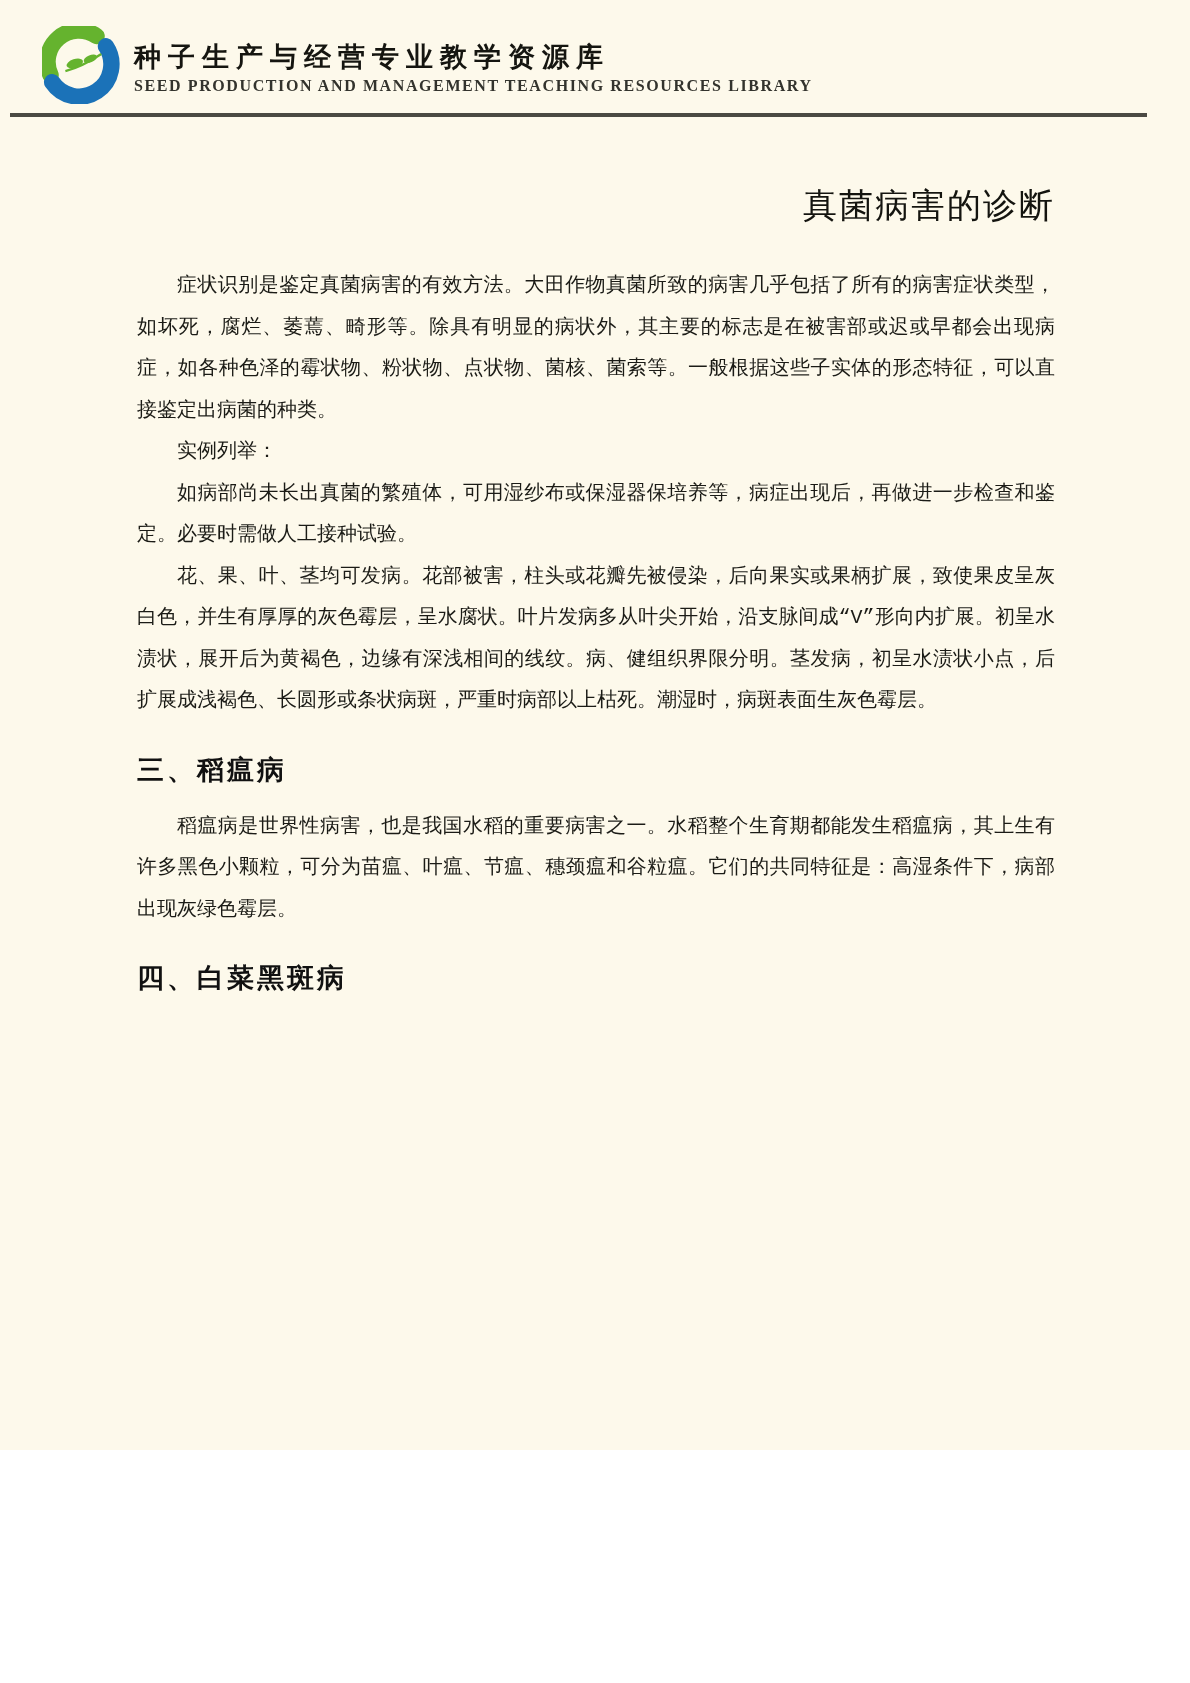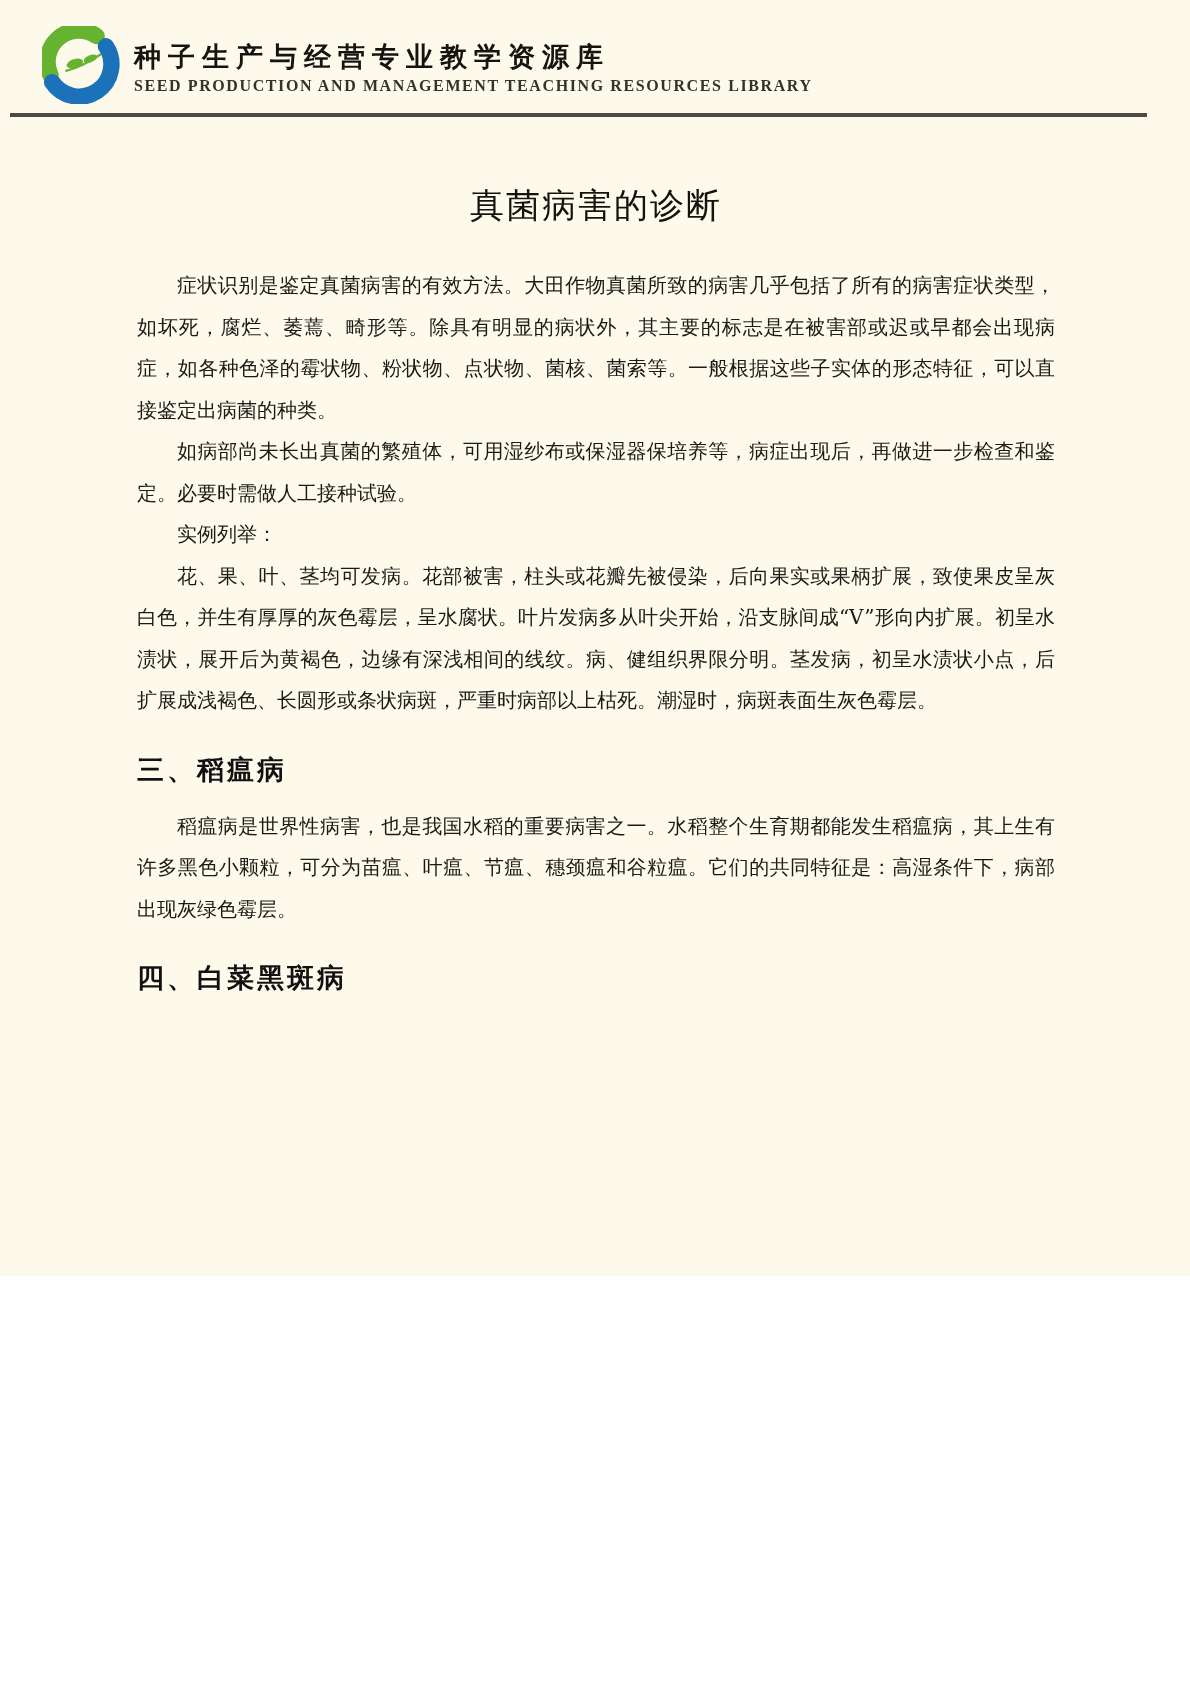--- a/index.html
+++ b/index.html
@@ -1,19 +1,19 @@
 <!DOCTYPE html>
 <html><head>
 <meta charset="utf-8">
 <style>
   html,body{margin:0;padding:0;}
   .page{
     position:relative;
     width:1190px;
-    height:1276px;
+    height:1450px;
     background:#fdf9eb;
     overflow:hidden;
     font-family:"DejaVu Serif","Liberation Serif",serif;
     color:#1b1b18;
     box-sizing:border-box;
   }
   
   .site-header{
     display:flex;
     align-items:center;
@@ -43,32 +43,33 @@
     border-top:4px solid #4b4a43;
   }
   
   .doc{
     margin:0 135px 0 137px;
   }
   .doc-title{
     font-family:"DejaVu Sans","Liberation Sans",sans-serif;
     font-weight:normal;
     font-size:34px;
-    text-align:center;
+    text-align:right;
     letter-spacing:2px;
     margin:66px 0 36px 0;
     color:#14140f;
   }
   .body-p{
     font-size:20px;
     line-height:41.5px;
     text-indent:2em;
     text-align:justify;
     margin:0;
     color:#1b1b16;
+    font-family:Liberation Mono, monospace;
   }
   .section-heading{
     font-family:"DejaVu Sans","Liberation Sans",sans-serif;
     font-weight:bold;
     font-size:27px;
     letter-spacing:3px;
     margin:30px 0 18px 0;
     color:#111;
   }
   
@@ -112,22 +113,22 @@
       <div class="header-cn">种子生产与经营专业教学资源库</div>
       <div class="header-en">SEED PRODUCTION AND MANAGEMENT TEACHING RESOURCES LIBRARY</div>
     </div>
   </header>
   <div class="header-rule"></div>
 
   <main class="doc">
     <h1 class="doc-title">真菌病害的诊断</h1>
 
     <p class="body-p">症状识别是鉴定真菌病害的有效方法。大田作物真菌所致的病害几乎包括了所有的病害症状类型，如坏死，腐烂、萎蔫、畸形等。除具有明显的病状外，其主要的标志是在被害部或迟或早都会出现病症，如各种色泽的霉状物、粉状物、点状物、菌核、菌索等。一般根据这些子实体的形态特征，可以直接鉴定出病菌的种类。</p>
+    <p class="body-p">实例列举：</p>
     <p class="body-p">如病部尚未长出真菌的繁殖体，可用湿纱布或保湿器保培养等，病症出现后，再做进一步检查和鉴定。必要时需做人工接种试验。</p>
-    <p class="body-p">实例列举：</p>
 
 
     <p class="body-p">花、果、叶、茎均可发病。花部被害，柱头或花瓣先被侵染，后向果实或果柄扩展，致使果皮呈灰白色，并生有厚厚的灰色霉层，呈水腐状。叶片发病多从叶尖开始，沿支脉间成“V”形向内扩展。初呈水渍状，展开后为黄褐色，边缘有深浅相间的线纹。病、健组织界限分明。茎发病，初呈水渍状小点，后扩展成浅褐色、长圆形或条状病斑，严重时病部以上枯死。潮湿时，病斑表面生灰色霉层。</p>
 
     <h2 class="section-heading">三、稻瘟病</h2>
     <p class="body-p">稻瘟病是世界性病害，也是我国水稻的重要病害之一。水稻整个生育期都能发生稻瘟病，其上生有许多黑色小颗粒，可分为苗瘟、叶瘟、节瘟、穗颈瘟和谷粒瘟。它们的共同特征是：高湿条件下，病部出现灰绿色霉层。</p>
 
     <h2 class="section-heading">四、白菜黑斑病</h2>
   </main>
 

